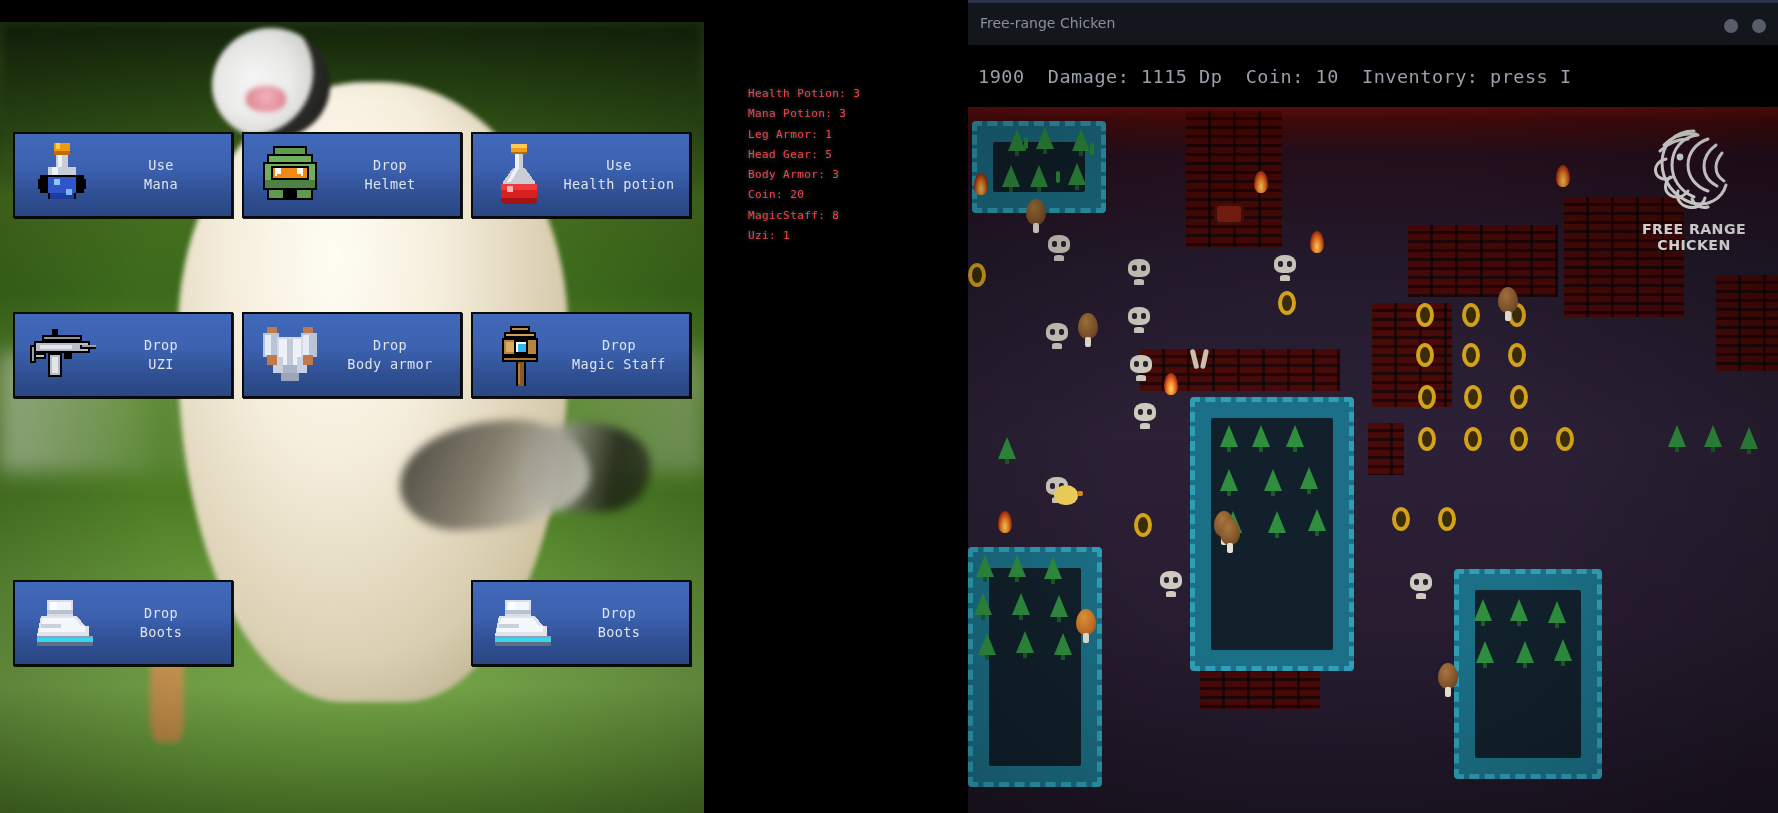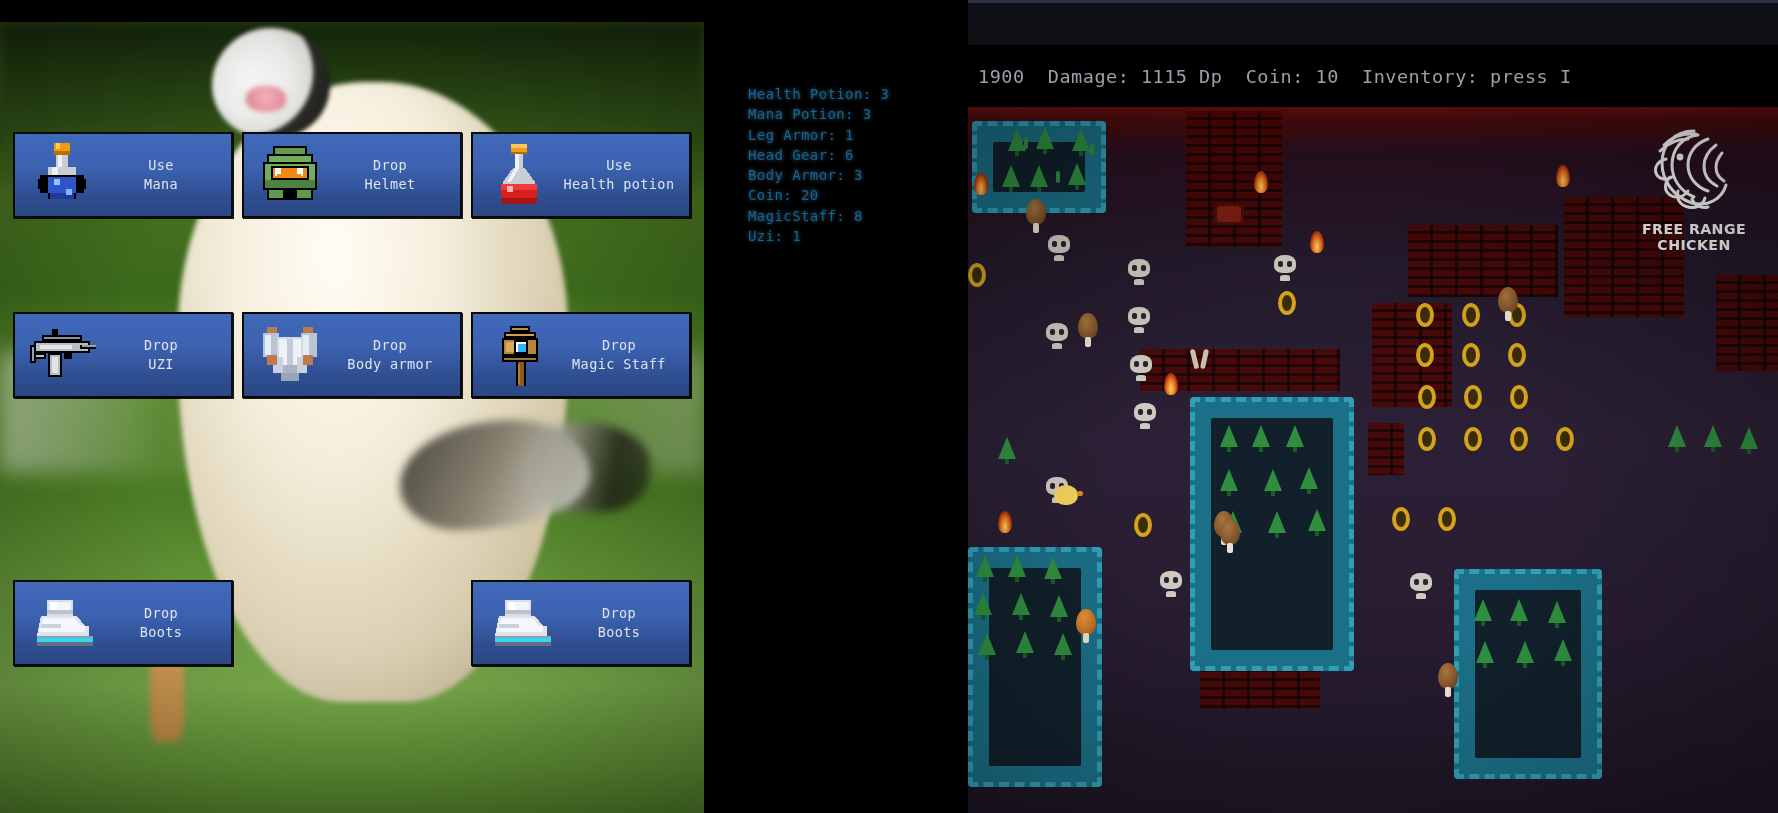--- a/index.html
+++ b/index.html
@@ -133,23 +133,23 @@
   .inv-btn.b5 { left:471px; top:290px; width:220px; height:86px; }
   .inv-btn.b6 { left:13px;  top:558px; width:220px; height:86px; }
   .inv-btn.b7 { left:471px; top:558px; width:220px; height:86px; }
 
   
   #stats {
     position:absolute; left:704px; top:0; width:266px; height:791px; background:#000;
     padding: 62px 0 0 44px;
   }
   #stats .row {
-    color:#0369a1;
+    color:#ef4444;
     font-family:"DejaVu Sans Mono","Liberation Mono",monospace;
-    font-size:14px; line-height:20.3px; letter-spacing:.4px;
+    font-size:11px; line-height:20.3px; letter-spacing:.4px;
     text-shadow: 0 0 4px rgba(200,210,240,.45);
     white-space:pre;
   }
 
   
   #game-window {
     position:absolute; left:968px; top:0; width:810px; height:813px;
     background:#0f1117; overflow:hidden;
   }
   #game-accent { position:absolute; left:0; top:0; width:810px; height:3px; background:#2b3245; }
@@ -470,32 +470,37 @@
           </svg>
         </div>
         <div class="lbl">Drop
 Boots</div>
       </div>
 
       <div id="stats">
         <div class="row">Health Potion: 3</div>
         <div class="row">Mana Potion: 3</div>
         <div class="row">Leg Armor: 1</div>
-        <div class="row">Head Gear: 6</div>
+        <div class="row">Head Gear: 5</div>
         <div class="row">Body Armor: 3</div>
         <div class="row">Coin: 20</div>
         <div class="row">MagicStaff: 8</div>
         <div class="row">Uzi: 1</div>
       </div>
 
     </div>
   </div>
 
   <div id="game-window">
     <div id="game-accent"></div>
+    <div id="game-titlebar">
+      <div id="game-title">Free-range Chicken</div>
+      <div class="win-dot" id="win-min"></div>
+      <div class="win-dot" id="win-max"></div>
+    </div>
 
     <div id="hud">
       <div id="hud-text">1900  Damage: 1115 Dp  Coin: 10  Inventory: press I</div>
     </div>
 
     <div id="viewport">
 
       <div class="brickwall" style="left:218px; top:4px; width:96px; height:136px;"></div>
       <div class="brickwall" style="left:172px; top:242px; width:200px; height:42px;"></div>
       <div class="brickwall" style="left:440px; top:118px; width:150px; height:72px;"></div>

